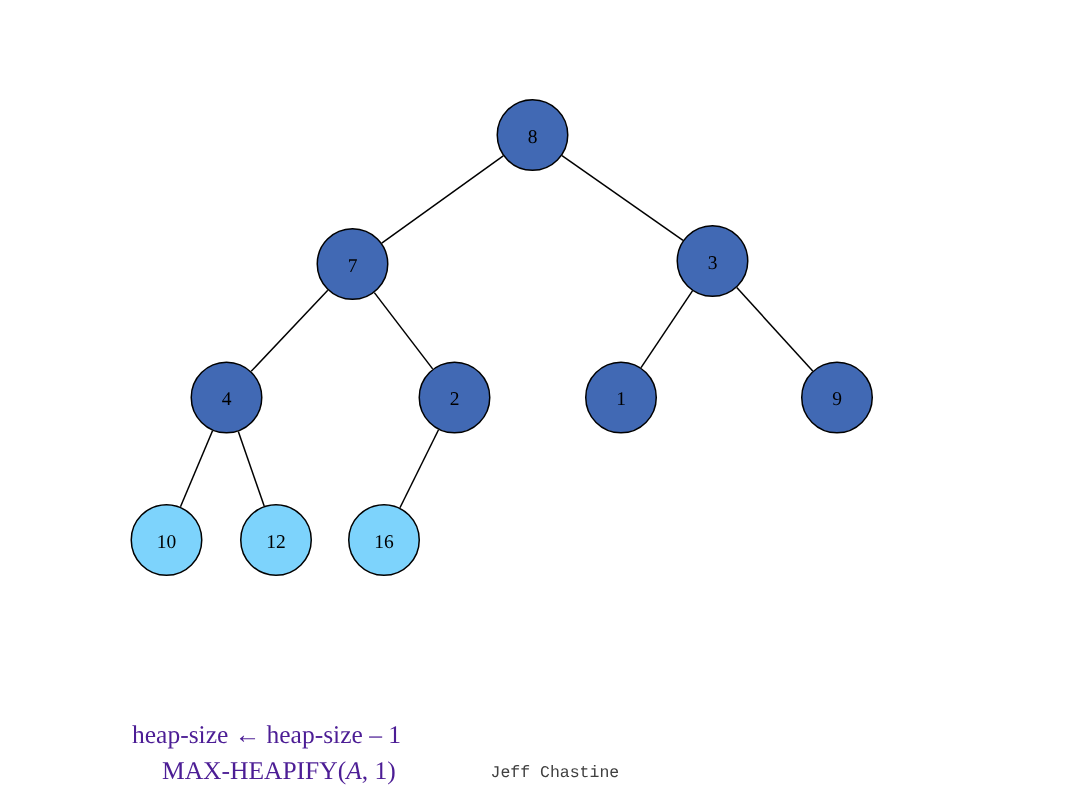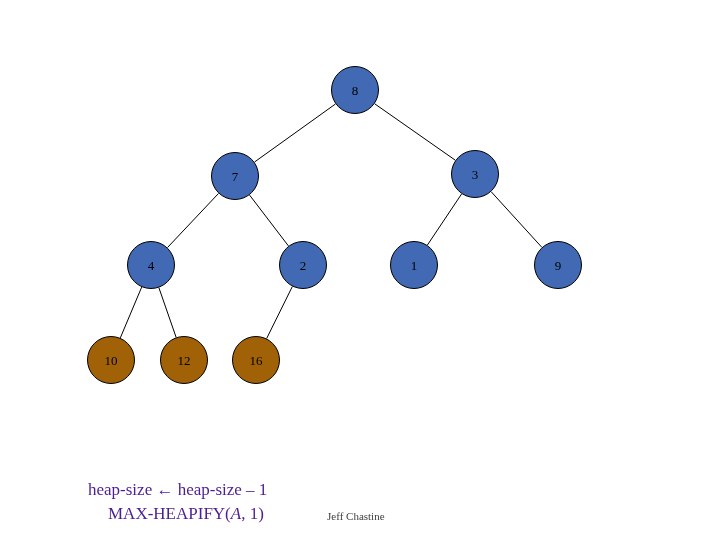--- a/index.html
+++ b/index.html
@@ -29,32 +29,32 @@
     display: flex;
     align-items: center;
     justify-content: center;
     box-sizing: border-box;
     color: #000000;
     font-family: "Liberation Serif", serif;
     font-size: 13px;
     line-height: 1;
   }
   .node.blue { background: #4169b4; }
-  .node.purple { background: #a16207; justify-content: center; }
+  .node.purple { background: #7dd3fc; justify-content: center; }
   .caption {
     position: absolute;
     font-family: "Liberation Serif", serif;
     font-size: 17px;
     color: #4c1d95;
     white-space: nowrap;
   }
   .caption .ital { font-style: italic; }
   .credit {
     position: absolute;
-    font-family: Liberation Serif, serif;
+    font-family: Liberation Mono, monospace;
     font-size: 11px;
     color: #404040;
     white-space: nowrap;
     text-align: center;
   }
 </style>
 </head>
 <body>
 
 <div id="slide">

